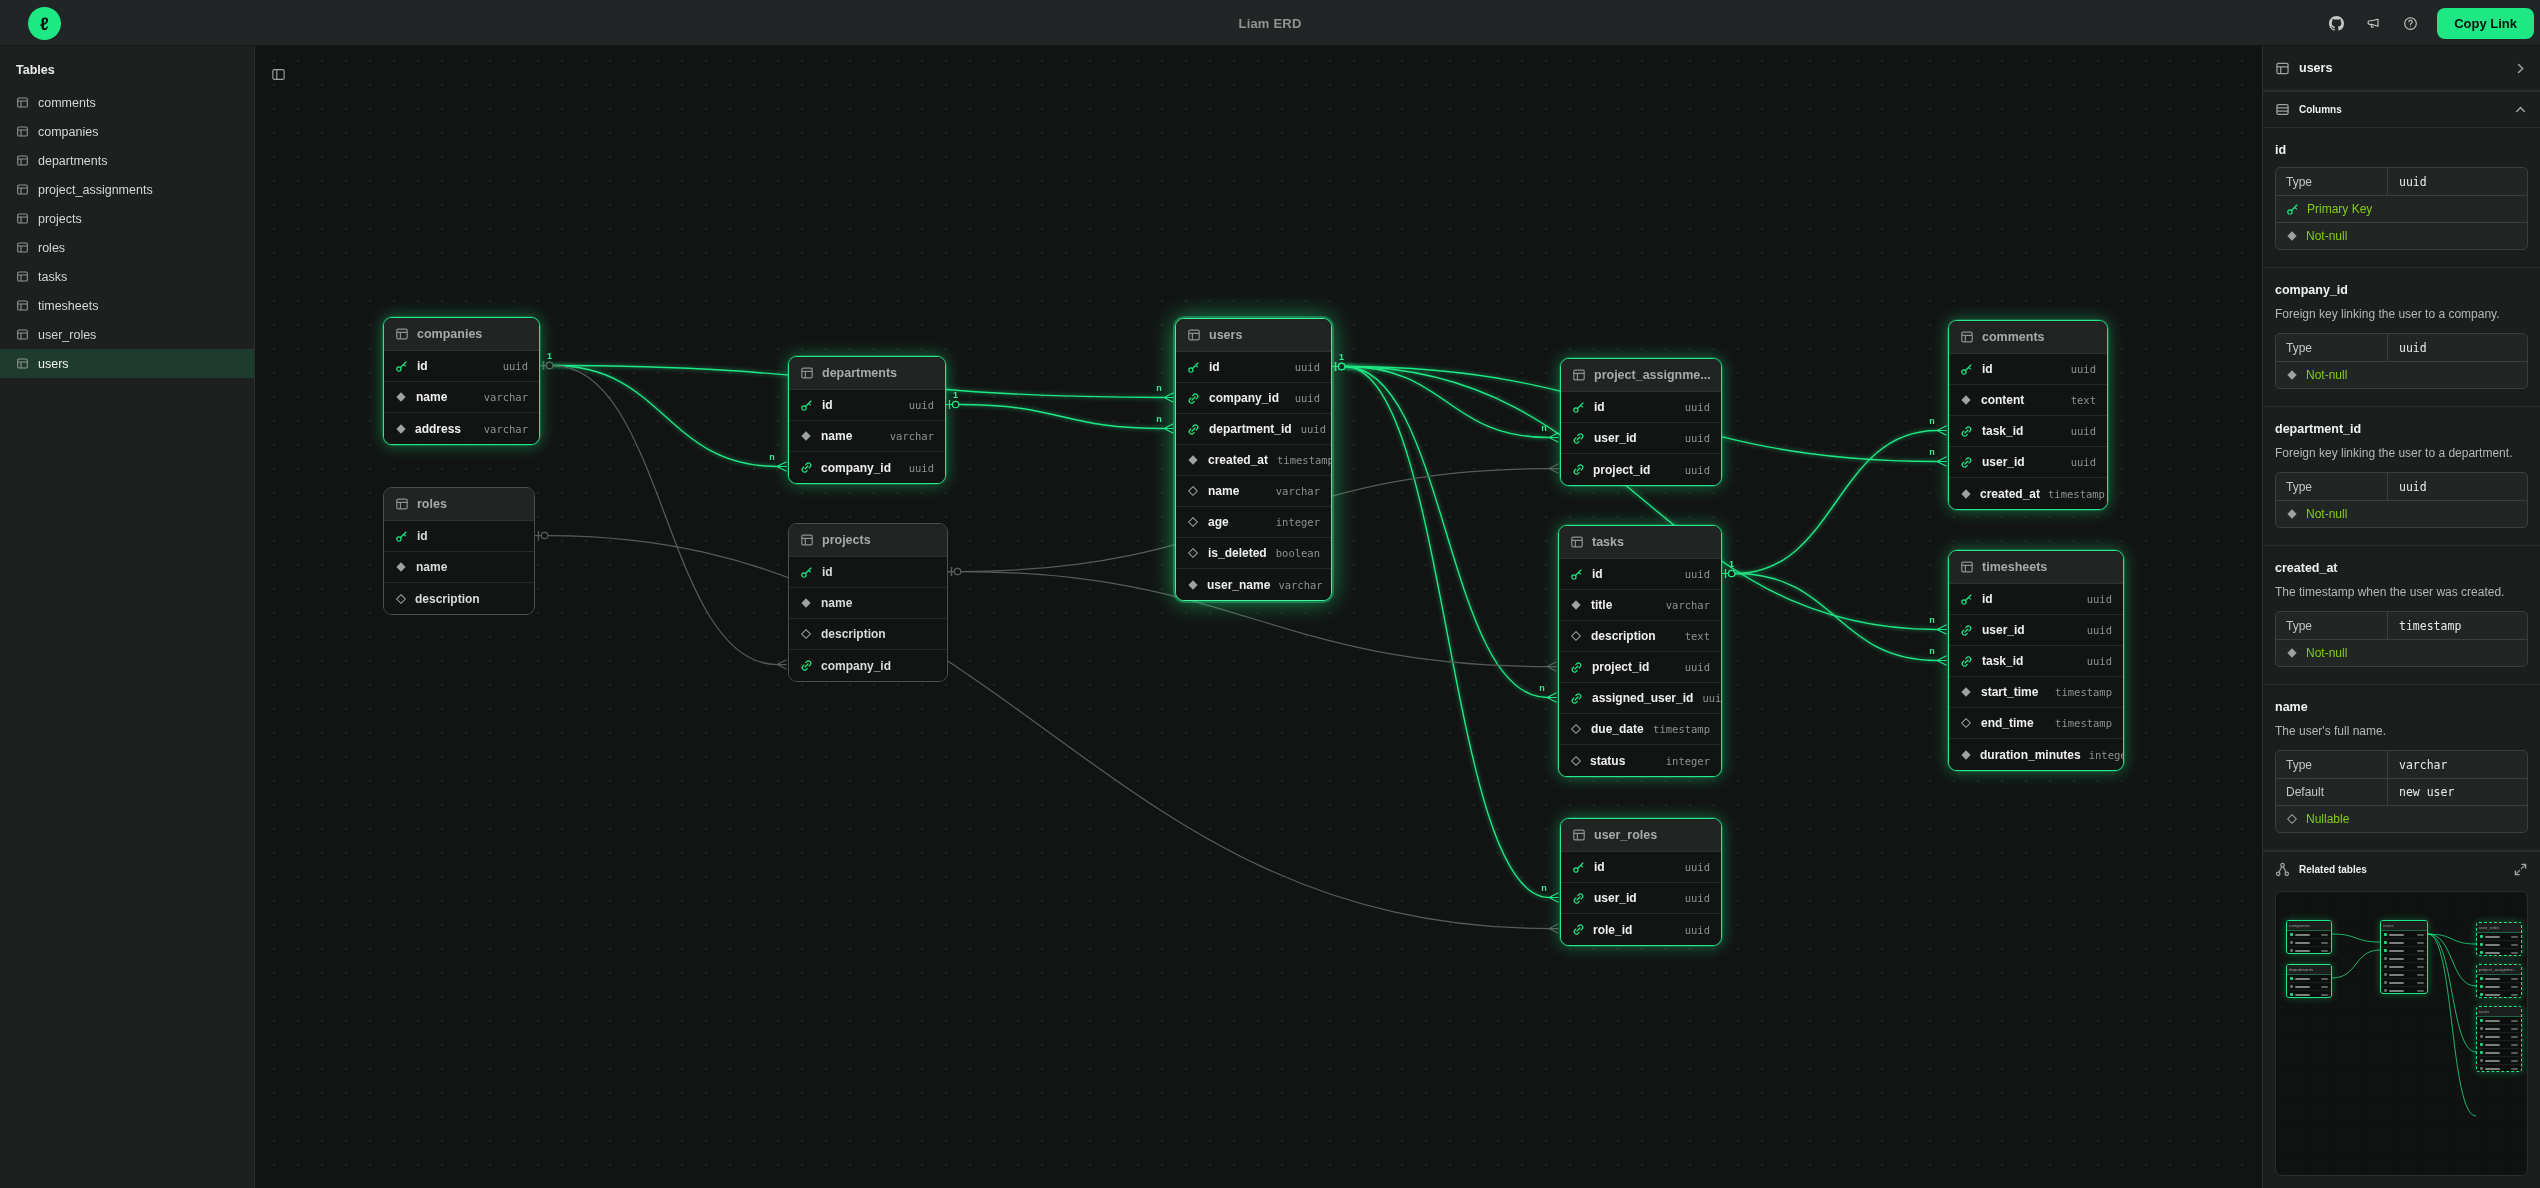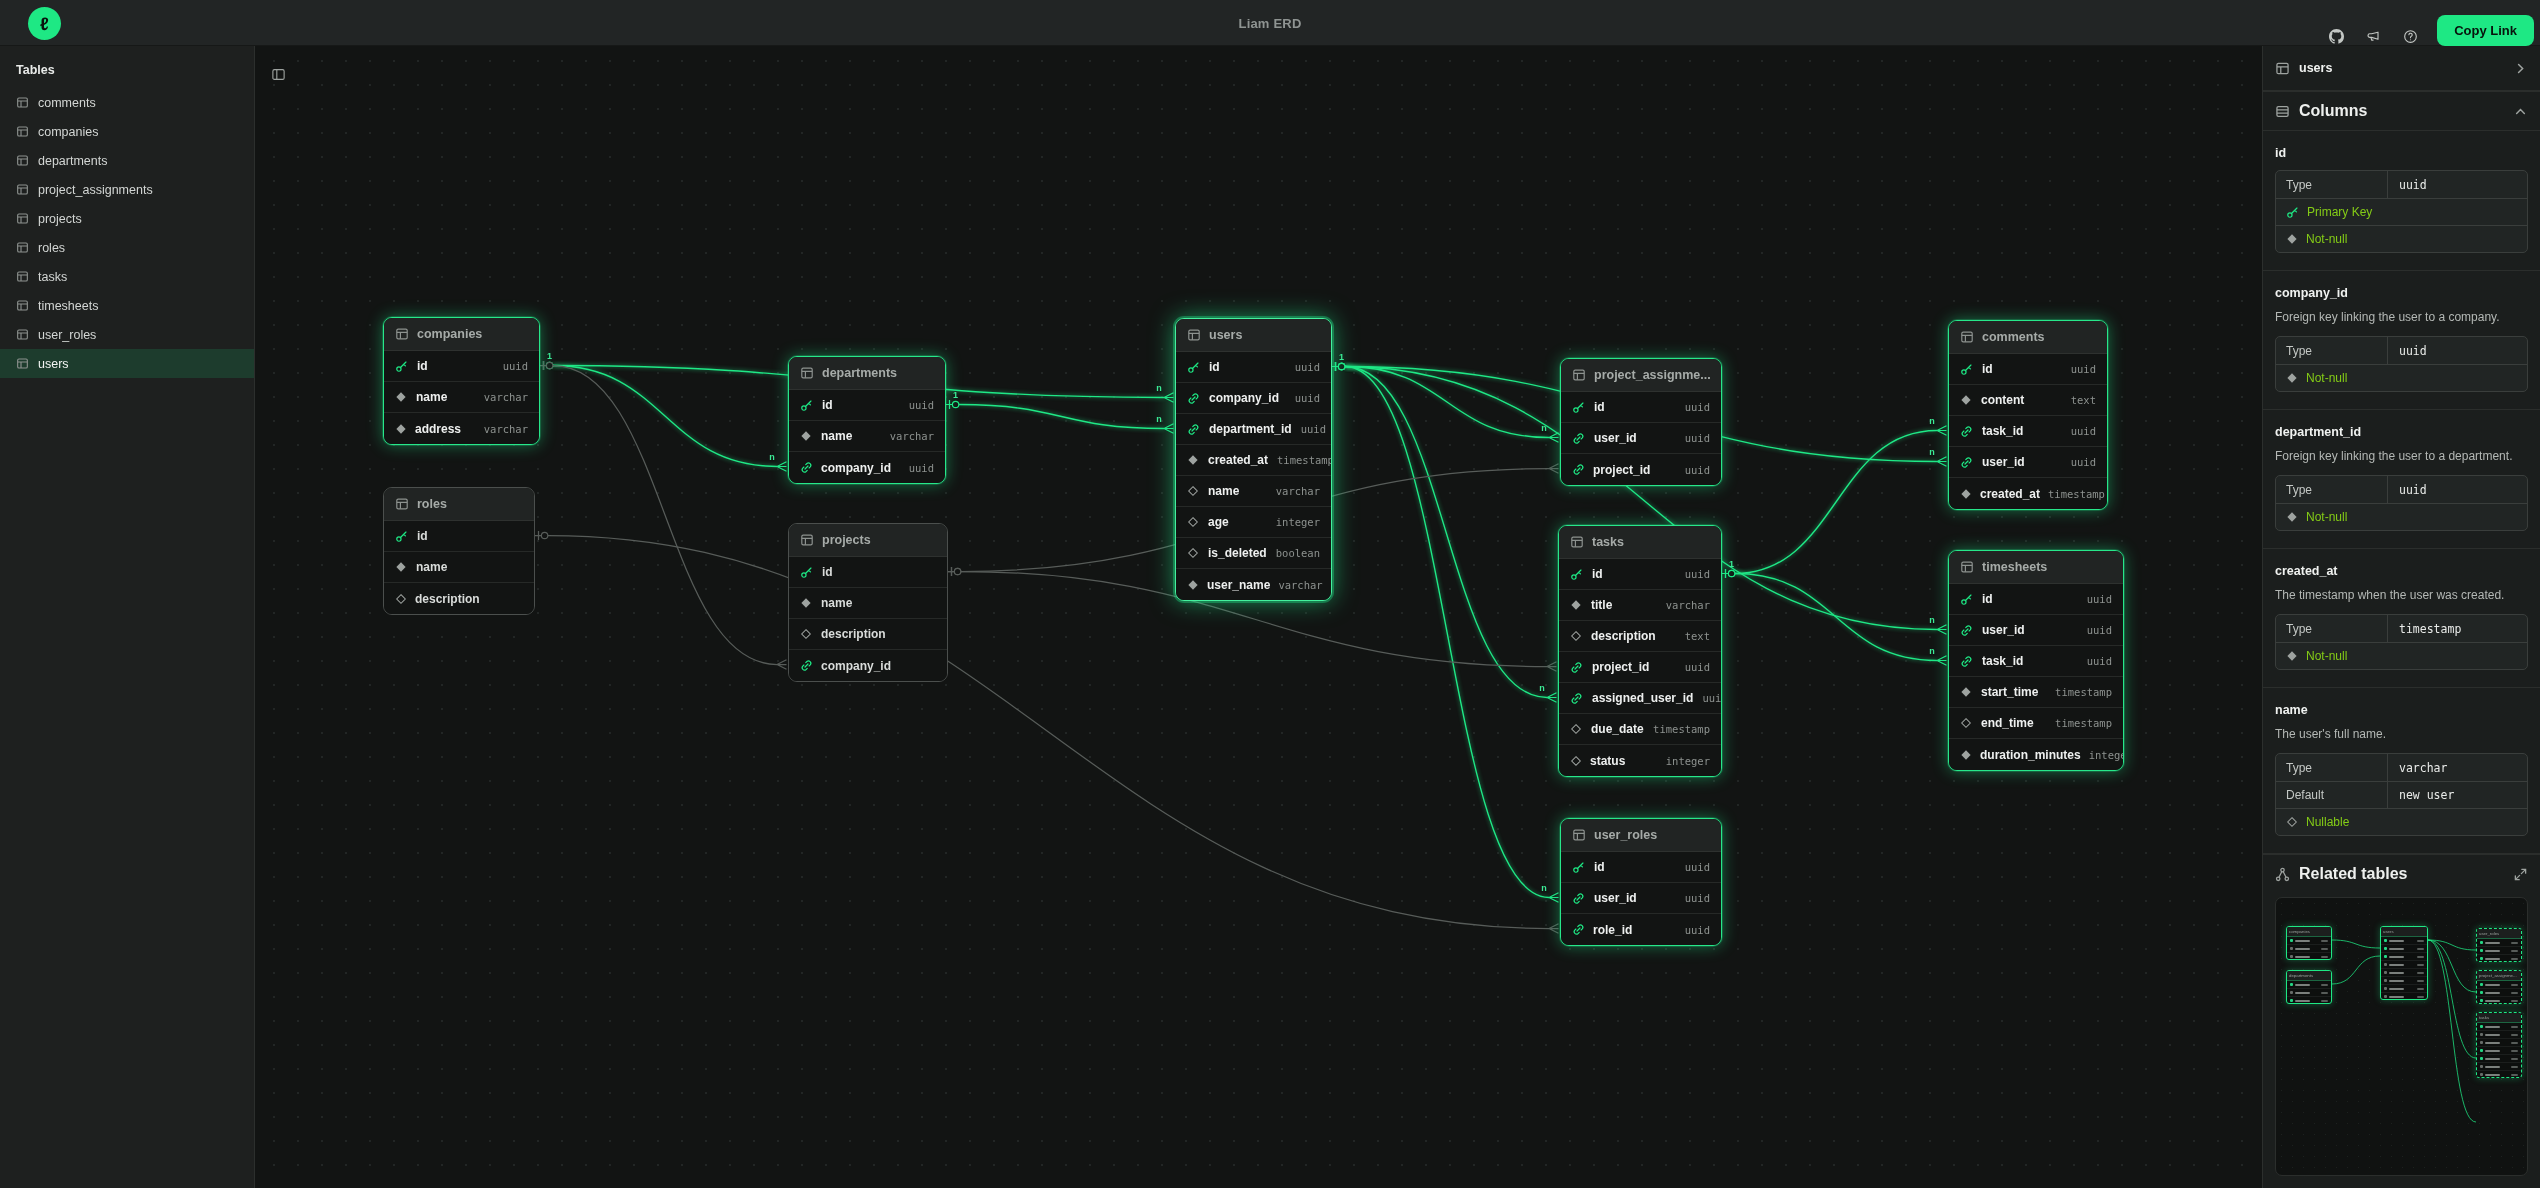--- a/index.html
+++ b/index.html
@@ -7,21 +7,21 @@
   *{box-sizing:border-box;}
 
   
   .topbar{position:absolute;left:0;top:0;width:2540px;height:46px;background:#222525;
     border-bottom:1px solid #161817;z-index:30;}
   .logo{position:absolute;left:28px;top:7px;width:33px;height:33px;border-radius:50%;
     background:#1ee884;display:flex;align-items:center;justify-content:center;}
   .logo span{font-size:18px;font-weight:700;color:#0a130d;line-height:1;}
   .app-title{position:absolute;left:50%;top:0;height:46px;transform:translateX(-50%);
     display:flex;align-items:center;color:#8f9492;font-size:13px;font-weight:700;letter-spacing:.2px;}
-  .topbar-right{position:absolute;right:6px;top:0;height:46px;display:flex;align-items:flex-end;gap:17px;}
+  .topbar-right{position:absolute;right:6px;top:0;height:46px;display:flex;align-items:center;gap:17px;}
   .tb-iconbtn{width:20px;height:20px;color:#c3c7c4;display:flex;align-items:center;justify-content:center;}
   .copy-link{height:31px;padding:0 17px;border-radius:8px;background:#1ee884;color:#08130c;
     font-size:13px;font-weight:700;display:flex;align-items:center;border:none;}
 
   
   .sidebar{position:absolute;left:0;top:46px;width:255px;bottom:0;background:#1e201f;
     border-right:1px solid #2c2f2d;z-index:20;}
   .sidebar-title{padding:17px 16px 11px;font-size:12.5px;font-weight:700;color:#e8eae8;}
   .side-item{height:29px;display:flex;align-items:center;gap:9px;padding:0 16px;
     color:#d3d6d4;font-size:12.5px;cursor:default;}
@@ -60,21 +60,21 @@
   
   .detail-panel{position:absolute;left:2262px;top:46px;right:0;bottom:0;background:#1b1e1d;
     border-left:1px solid #2c2f2d;z-index:25;display:flex;flex-direction:column;overflow:hidden;}
   .dp-header{height:45px;flex:none;display:flex;align-items:center;gap:9px;padding:0 12px;
     border-bottom:1px solid #2b2e2c;color:#f0f2f0;font-size:12.5px;font-weight:700;}
   .dp-header .icw{color:#9ea3a0;}
   .dp-collapse{margin-left:auto;color:#9ea3a0;display:flex;}
   .dp-desc{margin:12px;padding:9px 12px;background:#262a28;border-radius:5px;color:#d5d8d6;
     font-size:12.5px;line-height:1.7;}
   .dp-section-h{display:flex;align-items:center;gap:9px;padding:10px 12px;border-top:1px solid #2b2e2c;
-    border-bottom:1px solid #2b2e2c;color:#eef0ee;font-size:16px;font-weight:700;}
+    border-bottom:1px solid #2b2e2c;color:#eef0ee;font-size:10px;font-weight:700;}
   .dp-section-h .icw{color:#9ea3a0;}
   .dp-section-h .right{margin-left:auto;color:#9ea3a0;display:flex;}
   .col-entry{padding:15px 12px 17px;border-bottom:1px solid #2b2e2c;}
   .col-name{font-size:12.5px;font-weight:700;color:#f0f2f0;}
   .col-desc{margin-top:8px;font-size:12px;color:#b4b8b5;line-height:1.5;}
   .colbox{margin-top:10px;border:1px solid #3a3e3c;border-radius:5px;background:#212524;overflow:hidden;}
   .brow{display:flex;align-items:stretch;min-height:27px;border-top:1px solid #3a3e3c;font-size:12px;}
   .brow:first-child{border-top:none;}
   .brow .k{width:112px;flex:none;padding:0 10px;color:#c4c8c5;border-right:1px solid #3a3e3c;
     display:flex;align-items:center;}

